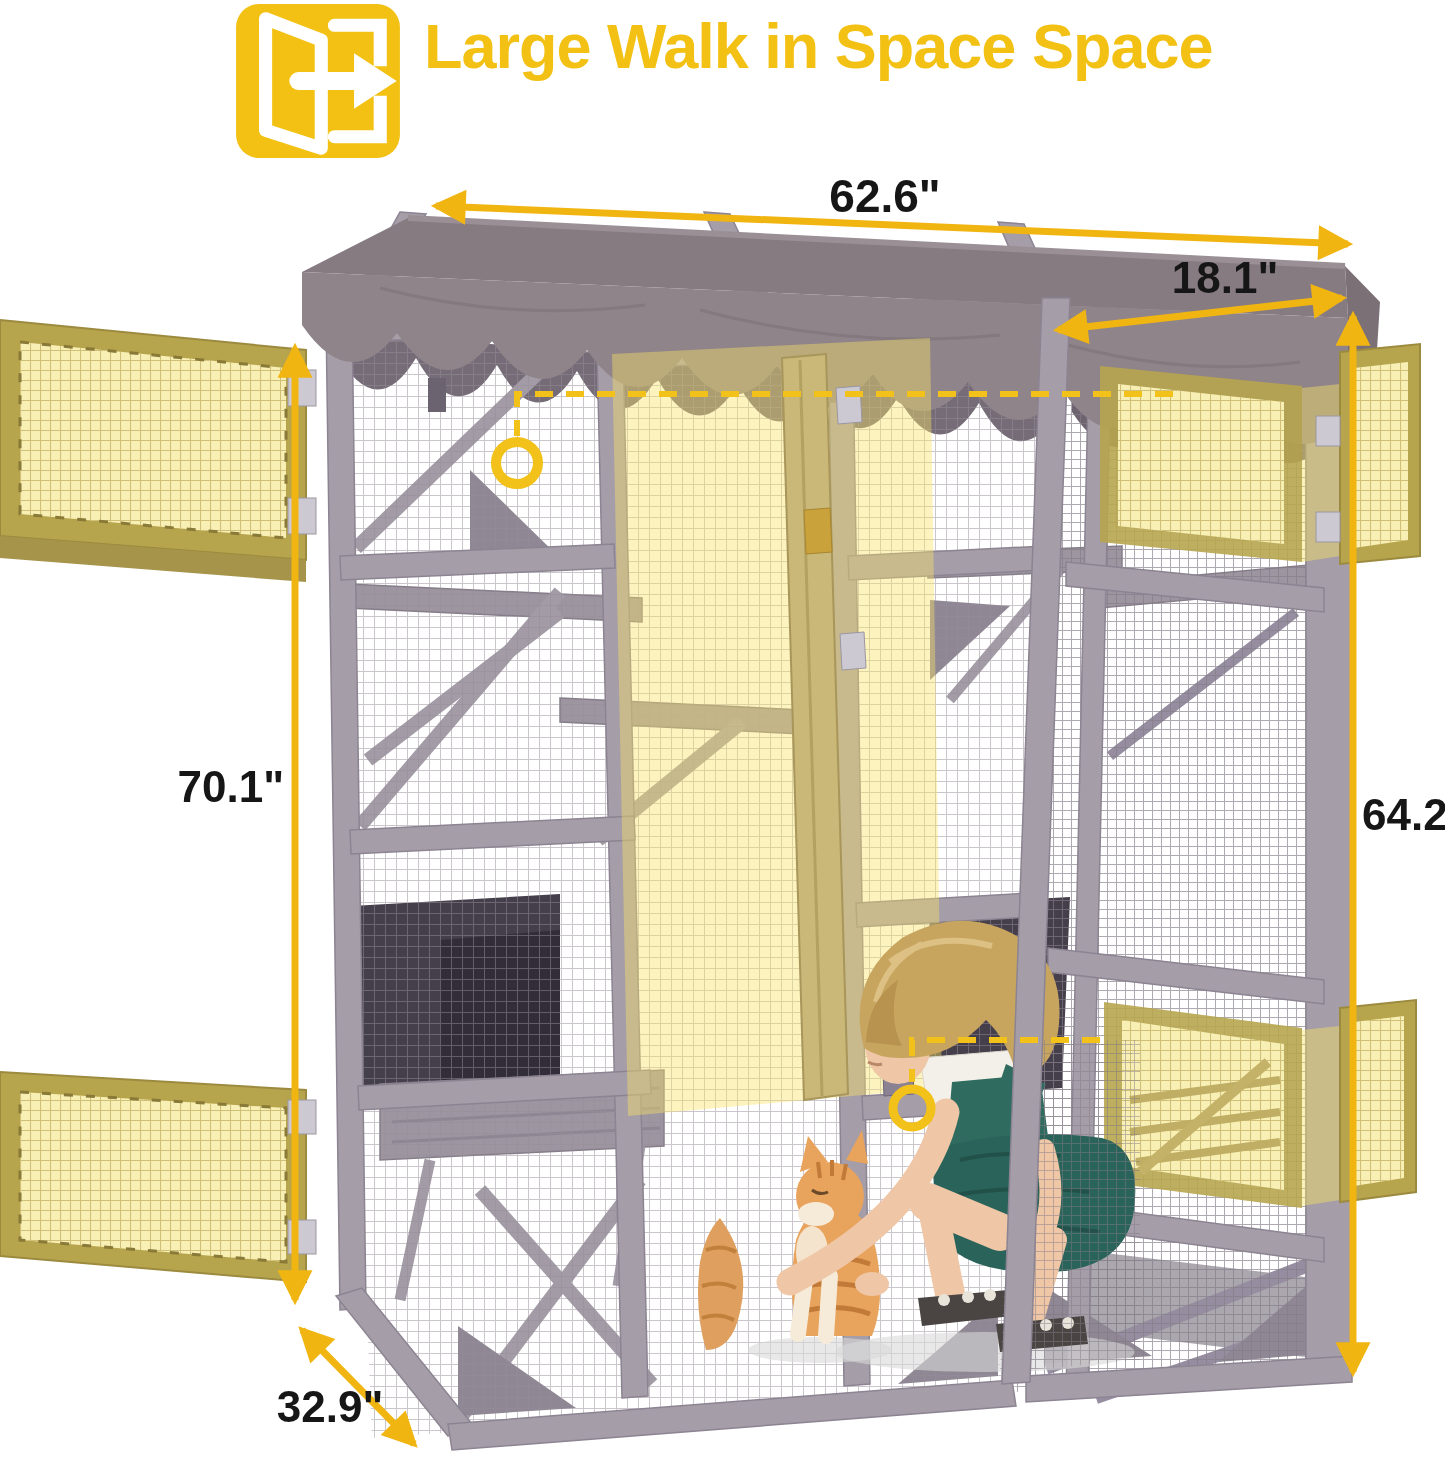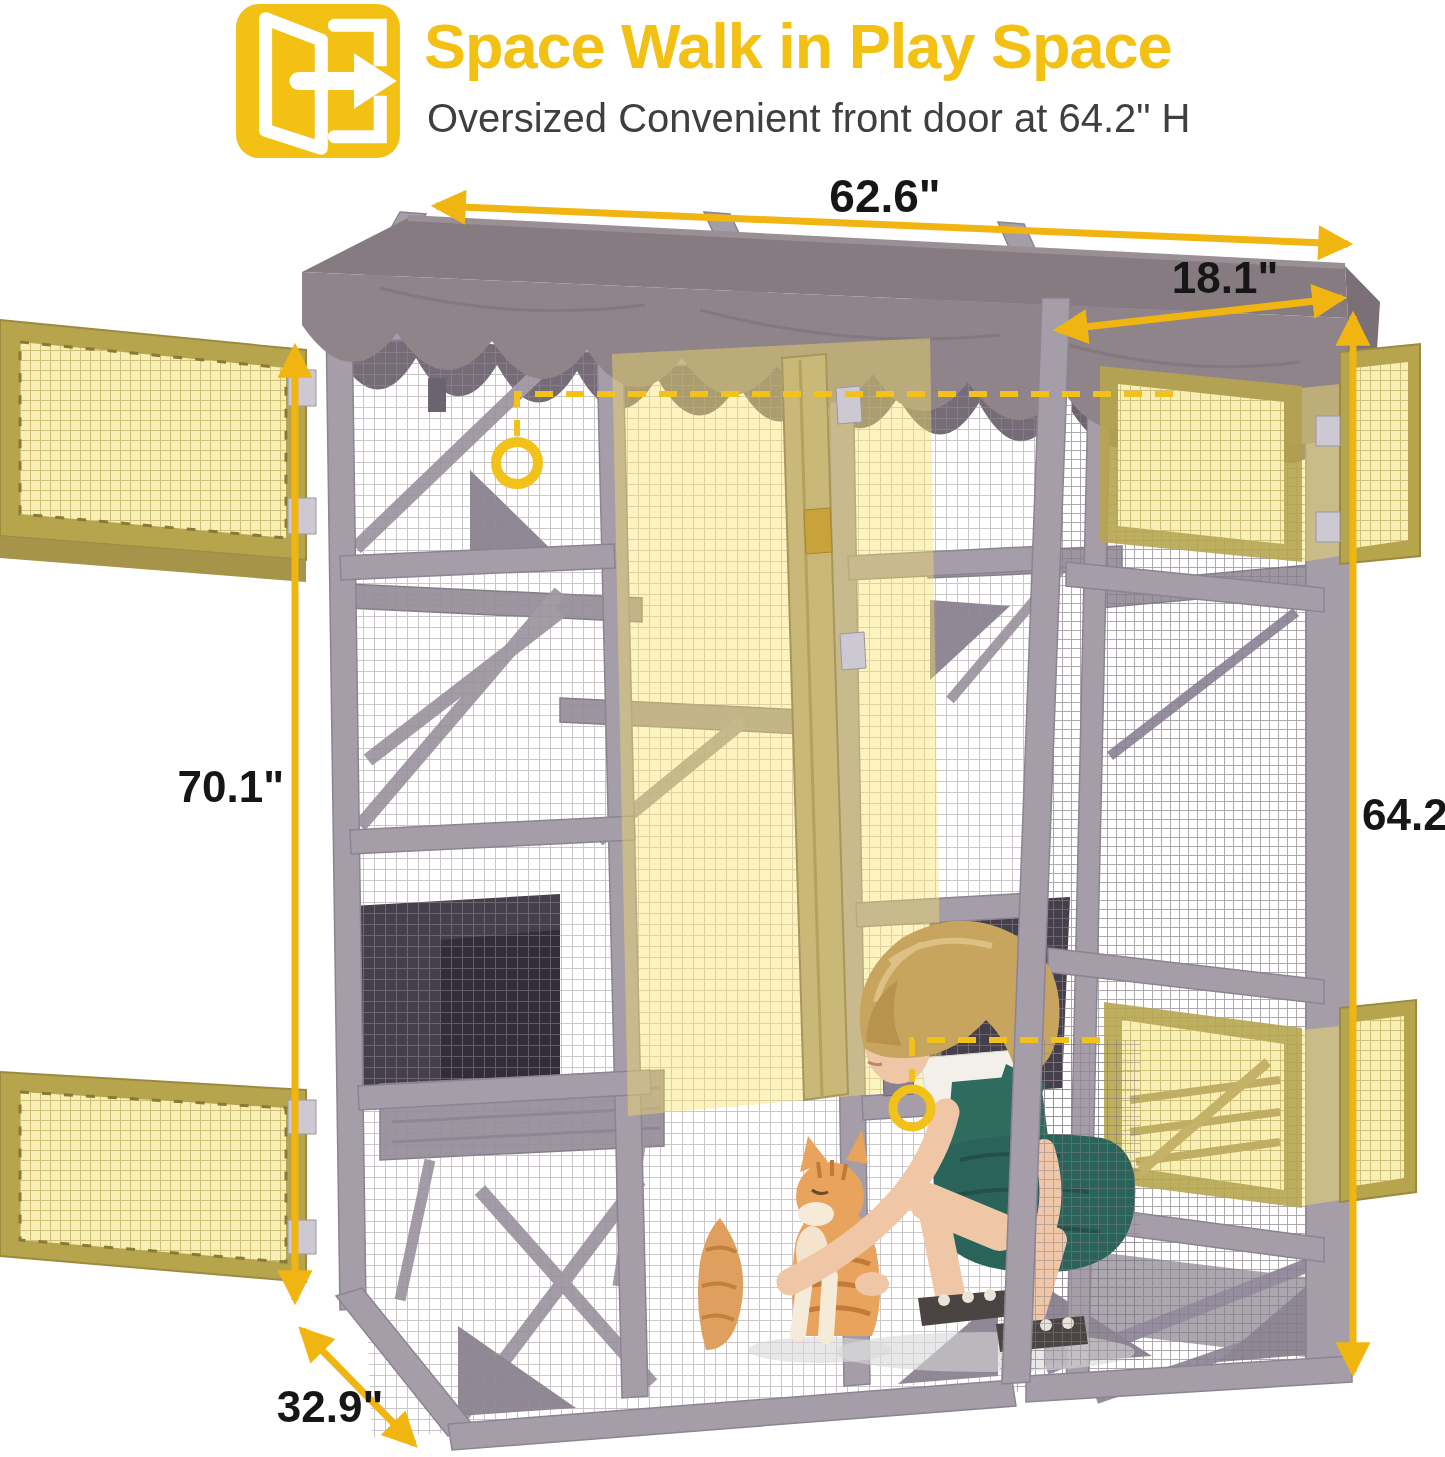--- a/index.html
+++ b/index.html
@@ -25,22 +25,21 @@
   <div class="hdr-icon">
     <svg width="164" height="154" viewBox="0 0 100 94">
       <rect x="0" y="0" width="100" height="94" rx="14" fill="#F2C114"></rect>
       <path d="M60,13 H88 V81 H60" fill="none" stroke="#fff" stroke-width="8" stroke-linecap="round"></path>
       <path d="M18,9 L52,22 L52,88 L18,77 Z" fill="#F2C114" stroke="#fff" stroke-width="8" stroke-linejoin="round"></path>
       <rect x="80" y="38" width="14" height="18" fill="#F2C114"></rect>
       <line x1="38" y1="47" x2="76" y2="47" stroke="#fff" stroke-width="11" stroke-linecap="round"></line>
       <path d="M72,30 L98,47 L72,64 Z" fill="#fff"></path>
     </svg>
   </div>
-  <div class="hdr-title">Space Walk in Play Space</div>
-  <div class="hdr-sub">Oversized Convenient front door at 64.2" H</div>
+  <div class="hdr-title">Large Walk in Space Space</div>
 
   <svg width="1445" height="1457" viewBox="0 0 1445 1457">
     <defs>
       <pattern id="meshF" width="11" height="11" patternUnits="userSpaceOnUse">
         <path d="M0 .5 H11 M.5 0 V11" stroke="#968E98" stroke-width="1" opacity="0.5"></path>
       </pattern>
       <pattern id="meshS" width="9" height="9" patternUnits="userSpaceOnUse">
         <path d="M0 .5 H9 M.5 0 V9" stroke="#837B86" stroke-width="1" opacity="0.65"></path>
       </pattern>
       <pattern id="ymesh" width="10" height="10" patternUnits="userSpaceOnUse">

